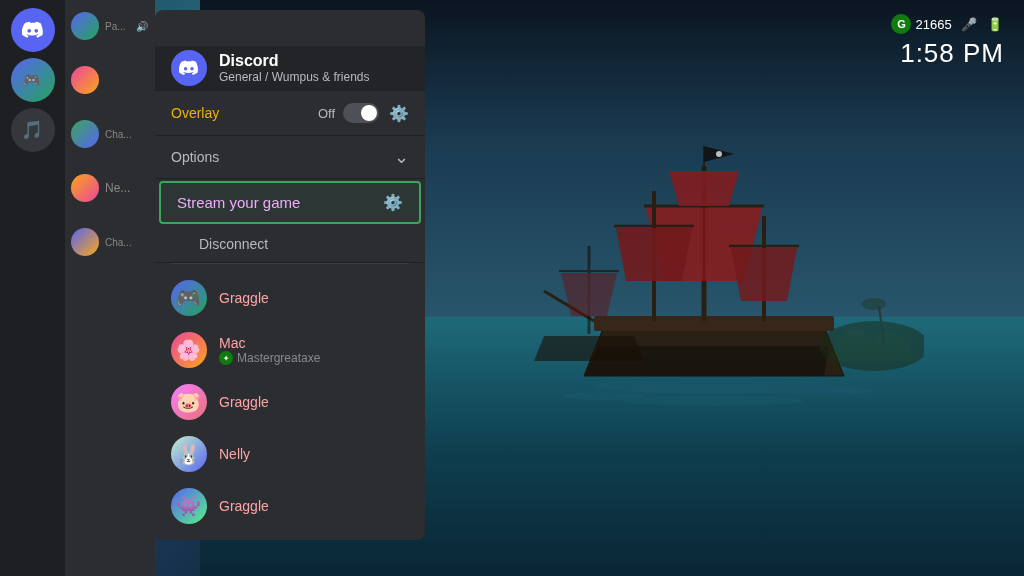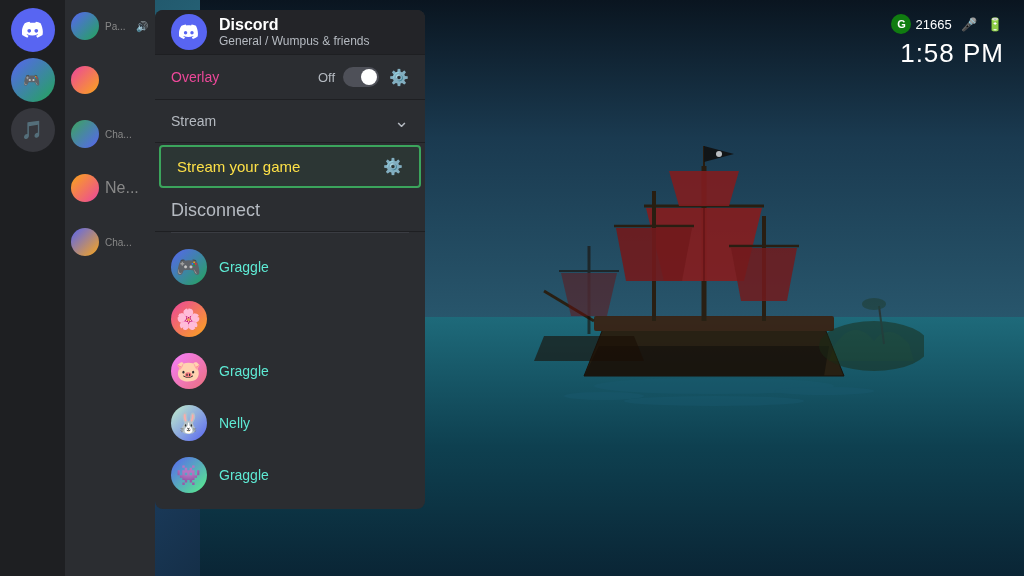--- a/index.html
+++ b/index.html
@@ -138,20 +138,21 @@
     }
 
     
     .panel-header {
       background: #232428;
       padding: 4px 16px;
       display: flex;
       align-items: center;
       gap: 12px;
       border-bottom: 1px solid #1e1f22;
+      margin-top: 36px;
     }
 
     .discord-logo {
       width: 36px;
       height: 36px;
       background: #5865f2;
       border-radius: 50%;
       display: flex;
       align-items: center;
       justify-content: center;
@@ -183,21 +184,21 @@
 
     
     .overlay-row {
       display: flex;
       align-items: center;
       padding: 12px 16px;
       border-bottom: 1px solid #1e1f22;
     }
 
     .overlay-label {
-      color: #ec4899;
+      color: #eab308;
       font-size: 14px;
       flex: 1;
     }
 
     .overlay-status {
       color: #b5bac1;
       font-size: 13px;
       margin-right: 8px;
     }
 
@@ -251,37 +252,38 @@
       display: flex;
       align-items: center;
       padding: 10px 16px;
       border: 2px solid #3ba55c;
       margin: 2px 4px;
       border-radius: 4px;
       background: rgba(59, 165, 92, 0.08);
     }
 
     .stream-label {
-      color: #fde047;
+      color: #f0abfc;
       font-size: 15px;
       font-weight: 500;
       flex: 1;
     }
 
     
     .disconnect-row {
       display: flex;
       align-items: center;
       padding: 10px 16px;
       border-bottom: 1px solid #1e1f22;
     }
 
     .disconnect-label {
       color: #b5bac1;
-      font-size: 18px;
+      font-size: 14px;
+      margin-left: 28px;
     }
 
     
     .divider {
       height: 1px;
       background: #3a3c42;
       margin: 0 16px;
     }
 
     
@@ -307,21 +309,21 @@
       font-size: 18px;
       overflow: hidden;
     }
 
     .member-info {
       display: flex;
       flex-direction: column;
     }
 
     .member-name {
-      color: #5eead4;
+      color: #fca5a5;
       font-size: 14px;
       font-weight: 500;
     }
 
     .member-game {
       color: #87898f;
       font-size: 12px;
       display: flex;
       align-items: center;
       gap: 4px;
@@ -501,21 +503,21 @@
     </div>
     <div class="channel-item">
       <div class="channel-avatar av-s2"></div>
     </div>
     <div class="channel-item">
       <div class="channel-avatar av-s3"></div>
       <span style="color:#888; font-size:10px;">Cha...</span>
     </div>
     <div class="channel-item">
       <div class="channel-avatar av-s4"></div>
-      <span style="color:#888; font-size:16px;">Ne...</span>
+      <span style="color:#888; font-size:12px;">Ne...</span>
     </div>
     <div class="channel-item">
       <div class="channel-avatar av-s5"></div>
       <span style="color:#888; font-size:10px;">Cha...</span>
     </div>
   </div>
 </div>
 
 <div class="discord-panel">
 
@@ -536,21 +538,21 @@
     <div class="overlay-row">
       <span class="overlay-label">Overlay</span>
       <span class="overlay-status">Off</span>
       <div class="toggle">
         <div class="toggle-knob"></div>
       </div>
       <span class="gear-icon">⚙️</span>
     </div>
 
     <div class="options-row">
-      <span class="options-label">Stream</span>
+      <span class="options-label">Options</span>
       <span class="chevron-icon">⌄</span>
     </div>
 
     <div class="stream-row">
       <span class="stream-label">Stream your game</span>
       <span class="gear-icon">⚙️</span>
     </div>
 
     <div class="disconnect-row">
       <span class="disconnect-label">Disconnect</span>
@@ -562,20 +564,27 @@
 
       <div class="member-item">
         <div class="member-avatar av-graggle" style="font-size:20px; display:flex; align-items:center; justify-content:center;">🎮</div>
         <div class="member-info">
           <span class="member-name">Graggle</span>
         </div>
       </div>
 
       <div class="member-item">
         <div class="member-avatar av-mac" style="font-size:20px; display:flex; align-items:center; justify-content:center;">🌸</div>
+        <div class="member-info">
+          <span class="member-name">Mac</span>
+          <span class="member-game">
+            <span class="xbox-icon-small">✦</span>
+            Mastergreataxe
+          </span>
+        </div>
       </div>
 
       <div class="member-item">
         <div class="member-avatar av-mallow" style="font-size:20px; display:flex; align-items:center; justify-content:center;">🐷</div>
         <div class="member-info">
           <span class="member-name">Graggle</span>
         </div>
       </div>
 
       <div class="member-item">

